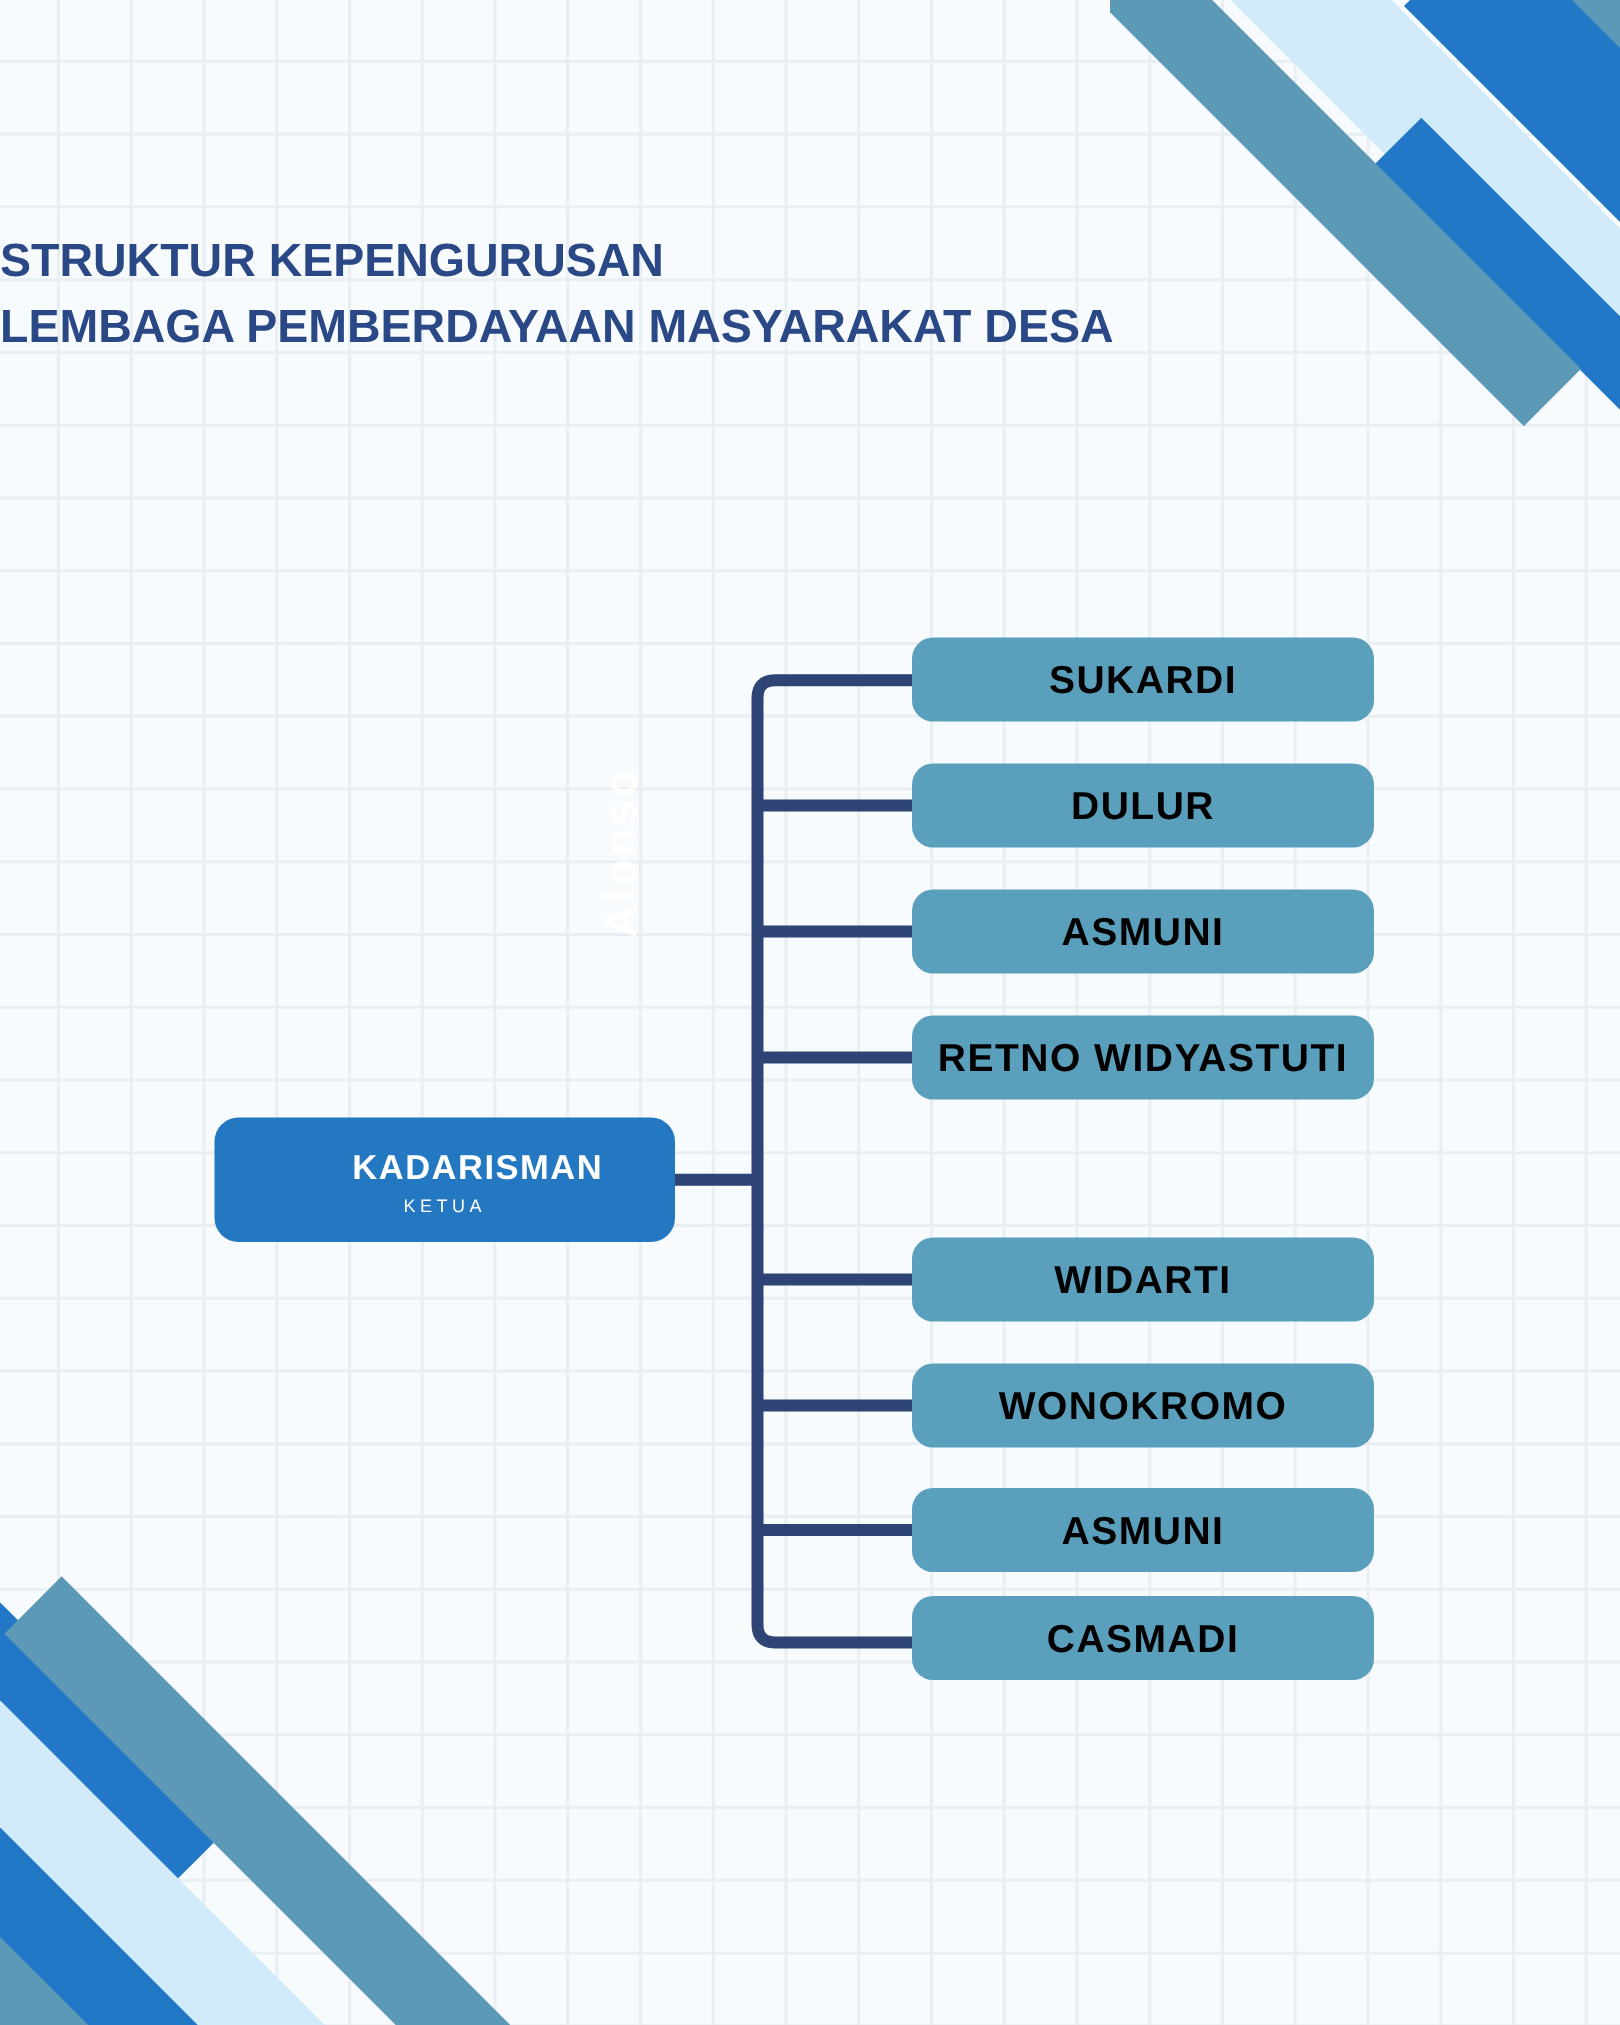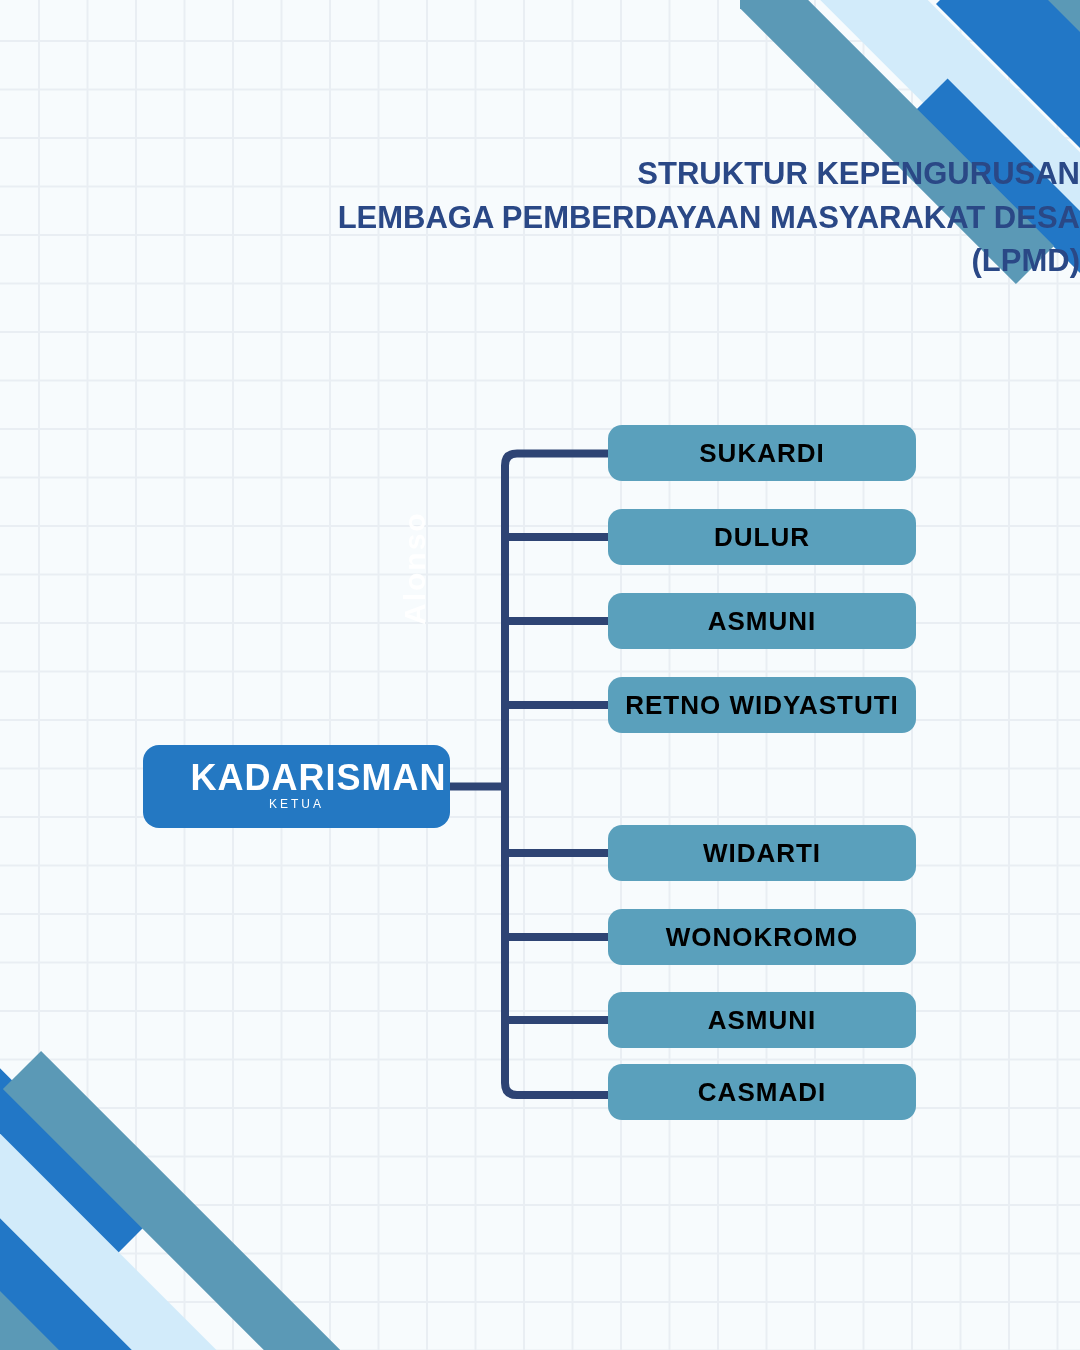--- a/index.html
+++ b/index.html
@@ -12,37 +12,37 @@
       linear-gradient(to bottom,#e9eef3 2px,transparent 2px);
     background-size:48.5px 48.5px;
     background-position:38px 40px;
   }
   .corner-svg{position:absolute;pointer-events:none;}
   #corner-tr{top:0;right:0;}
   #corner-bl{bottom:0;left:0;}
 
   .title-block{
     position:absolute;top:152px;left:0;width:1080px;
-    text-align:right;color:#2a4886;font-weight:bold;
+    text-align:left;color:#2a4886;font-weight:bold;
     font-size:31px;line-height:43.5px;letter-spacing:0px;
   }
   .watermark{
     position:absolute;left:398px;top:455px;height:170px;
     writing-mode:vertical-rl;transform:rotate(180deg);
     color:rgba(255,255,255,0.92);font-size:30px;font-weight:bold;
     letter-spacing:2px;user-select:none;
   }
   .connector-layer{position:absolute;left:0;top:0;}
 
   .chairman-box{
     position:absolute;left:143px;top:745px;width:307px;height:83px;
     background:#2478c2;border-radius:16px;color:#ffffff;
     display:flex;flex-direction:column;align-items:center;justify-content:center;
   }
-  .chairman-name{font-size:36px;font-weight:bold;letter-spacing:1px;line-height:32px;margin-left:44px;}
+  .chairman-name{font-size:23px;font-weight:bold;letter-spacing:1px;line-height:32px;margin-left:44px;}
   .chairman-role{font-size:12px;font-weight:normal;letter-spacing:3px;margin-top:3px;}
 
   .member-box{
     position:absolute;left:608px;width:308px;height:56px;
     background:#5aa0bc;border-radius:14px;color:#000000;
     display:flex;align-items:center;justify-content:center;
     font-size:26px;font-weight:bold;letter-spacing:1px;
   }
   .m0{top:425px;} .m1{top:509px;} .m2{top:593px;} .m3{top:677px;}
   .m4{top:825px;} .m5{top:909px;} .m6{top:992px;} .m7{top:1064px;}
@@ -64,21 +64,20 @@
   <line x1="-30" y1="106" x2="235" y2="371" stroke="#d2ebfa" stroke-width="60"></line>
   <line x1="-30" y1="192" x2="135" y2="357" stroke="#2277c6" stroke-width="62"></line>
   <line x1="-30" y1="260" x2="75" y2="365" stroke="#5b99b6" stroke-width="55"></line>
 </svg>
 
 <div class="watermark">Alonso</div>
 
 <div class="title-block">
   <div>STRUKTUR KEPENGURUSAN</div>
   <div>LEMBAGA PEMBERDAYAAN MASYARAKAT DESA</div>
-  <div>(LPMD)</div>
 </div>
 
 <svg class="connector-layer" width="1080" height="1350" viewBox="0 0 1080 1350">
   <g stroke="#2e4474" stroke-width="8" fill="none">
     <path d="M450,786.5 L505,786.5"></path>
     <path d="M608,453.5 L517,453.5 Q505,453.5 505,465.5 L505,1083 Q505,1095 517,1095 L608,1095"></path>
     <path d="M505,537 L608,537"></path>
     <path d="M505,621 L608,621"></path>
     <path d="M505,705 L608,705"></path>
     <path d="M505,853 L608,853"></path>

